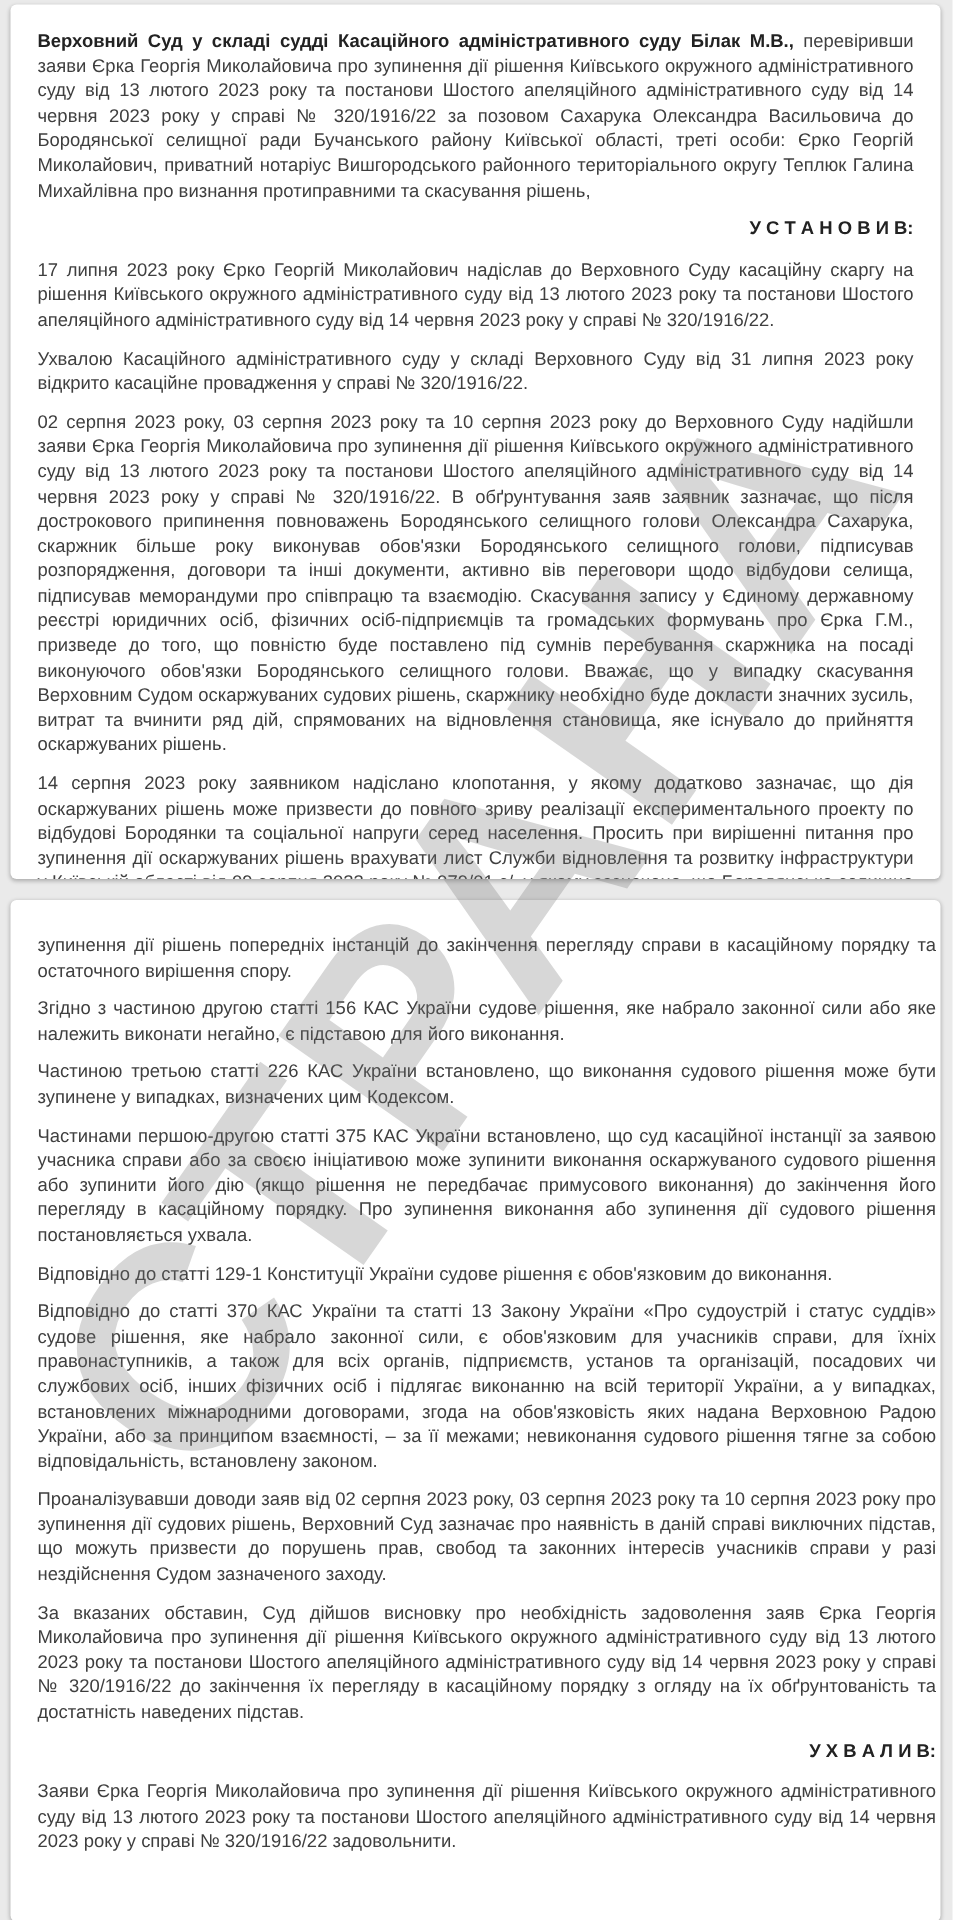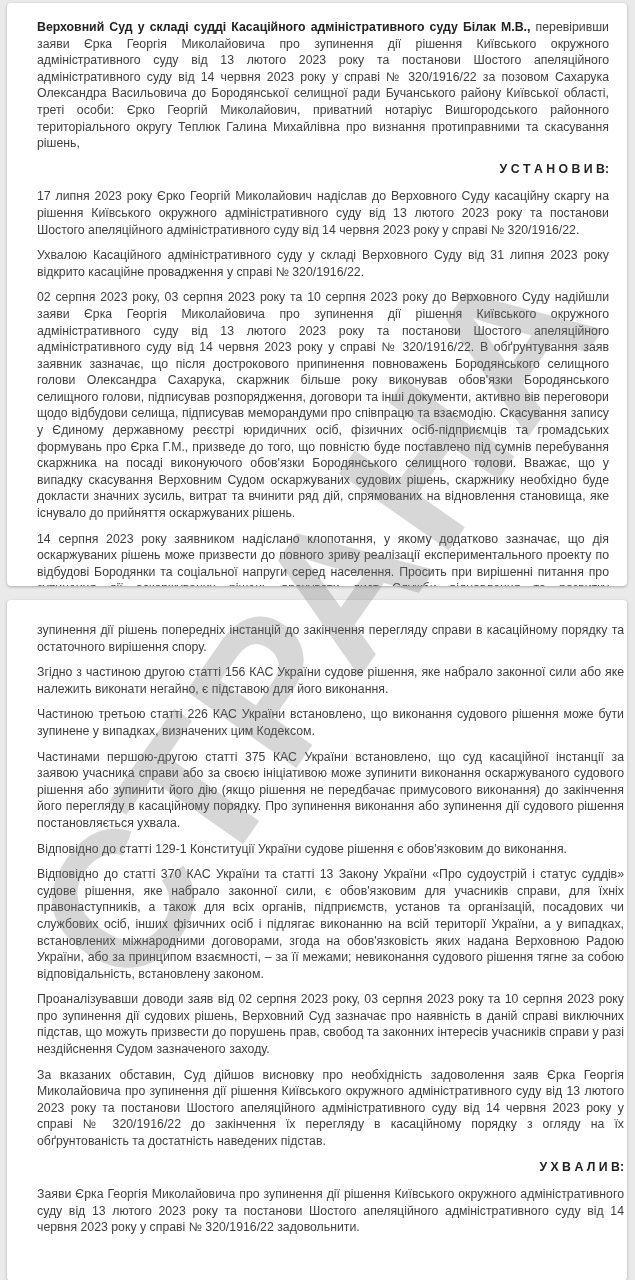--- a/index.html
+++ b/index.html
@@ -29,21 +29,21 @@
     top: 3px;
     height: 583px;
     padding: 16px 18px 0 18px;
   }
   .page-2 {
     top: 600px;
     height: 681px;
     padding: 22px 3px 0 18px;
   }
   .doc-text p {
-    margin: 0 0 9px 12px;
+    margin: 0 0 9px 0;
     font-size: 12.3px;
     line-height: 16.6px;
     text-align: justify;
     text-justify: inter-word;
   }
   .doc-text p.heading {
     font-weight: bold;
     color: #222222;
     text-align: right;
     margin: 4px 0 11px 0;

